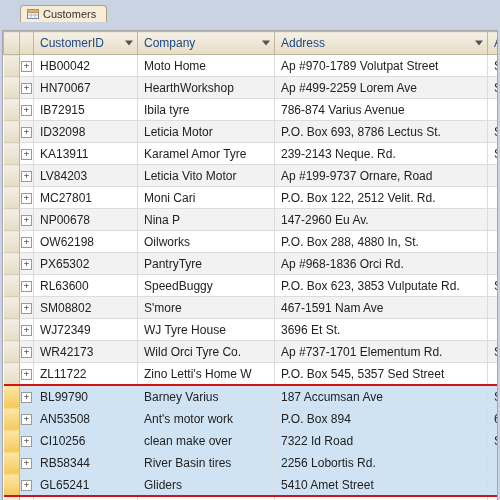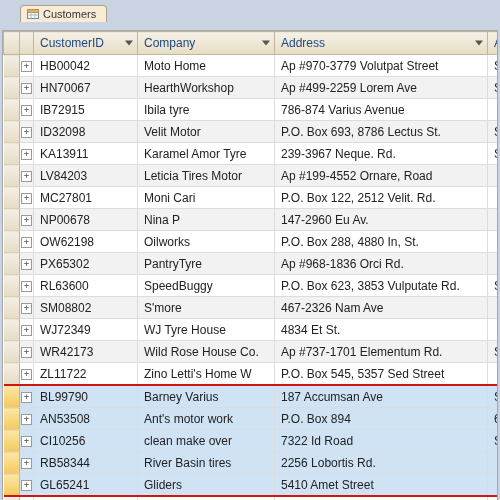--- a/index.html
+++ b/index.html
@@ -198,21 +198,21 @@
           </th>
         </tr>
       </thead>
       <tbody id="grid-body">
 
       <tr>
             <td class="sel-cell"></td>
             <td class="exp-cell"><span class="expander">+</span></td>
             <td>HB00042</td>
             <td>Moto Home</td>
-            <td>Ap #970-3779 Volutpat Street</td>
+            <td>Ap #970-1789 Volutpat Street</td>
             <td>S</td>
           </tr>
           <tr class="alt">
             <td class="sel-cell"></td>
             <td class="exp-cell"><span class="expander">+</span></td>
             <td>HN70067</td>
             <td>HearthWorkshop</td>
             <td>Ap #499-2259 Lorem Ave</td>
             <td>S</td>
           </tr>
@@ -221,38 +221,38 @@
             <td class="exp-cell"><span class="expander">+</span></td>
             <td>IB72915</td>
             <td>Ibila tyre</td>
             <td>786-874 Varius Avenue</td>
             <td></td>
           </tr>
           <tr class="alt">
             <td class="sel-cell"></td>
             <td class="exp-cell"><span class="expander">+</span></td>
             <td>ID32098</td>
-            <td>Velit Motor</td>
+            <td>Leticia Motor</td>
             <td>P.O. Box 693, 8786 Lectus St.</td>
             <td>S</td>
           </tr>
           <tr>
             <td class="sel-cell"></td>
             <td class="exp-cell"><span class="expander">+</span></td>
             <td>KA13911</td>
             <td>Karamel Amor Tyre</td>
-            <td>239-3967 Neque. Rd.</td>
+            <td>239-2143 Neque. Rd.</td>
             <td>S</td>
           </tr>
           <tr class="alt">
             <td class="sel-cell"></td>
             <td class="exp-cell"><span class="expander">+</span></td>
             <td>LV84203</td>
-            <td>Leticia Tires Motor</td>
-            <td>Ap #199-4552 Ornare, Road</td>
+            <td>Leticia Vito Motor</td>
+            <td>Ap #199-9737 Ornare, Road</td>
             <td></td>
           </tr>
           <tr>
             <td class="sel-cell"></td>
             <td class="exp-cell"><span class="expander">+</span></td>
             <td>MC27801</td>
             <td>Moni Cari</td>
             <td>P.O. Box 122, 2512 Velit. Rd.</td>
             <td></td>
           </tr>
@@ -286,36 +286,36 @@
             <td>RL63600</td>
             <td>SpeedBuggy</td>
             <td>P.O. Box 623, 3853 Vulputate Rd.</td>
             <td>S</td>
           </tr>
           <tr class="alt">
             <td class="sel-cell"></td>
             <td class="exp-cell"><span class="expander">+</span></td>
             <td>SM08802</td>
             <td>S'more</td>
-            <td>467-2326 Nam Ave</td>
+            <td>467-1591 Nam Ave</td>
             <td></td>
           </tr>
           <tr>
             <td class="sel-cell"></td>
             <td class="exp-cell"><span class="expander">+</span></td>
             <td>WJ72349</td>
             <td>WJ Tyre House</td>
-            <td>4834 Et St.</td>
+            <td>3696 Et St.</td>
             <td></td>
           </tr>
           <tr class="alt">
             <td class="sel-cell"></td>
             <td class="exp-cell"><span class="expander">+</span></td>
             <td>WR42173</td>
-            <td>Wild Rose House Co.</td>
+            <td>Wild Orci Tyre Co.</td>
             <td>Ap #737-1701 Elementum Rd.</td>
             <td>S</td>
           </tr>
           <tr>
             <td class="sel-cell"></td>
             <td class="exp-cell"><span class="expander">+</span></td>
             <td>ZL11722</td>
             <td>Zino Letti's Home W</td>
             <td>P.O. Box 545, 5357 Sed Street</td>
             <td></td>

